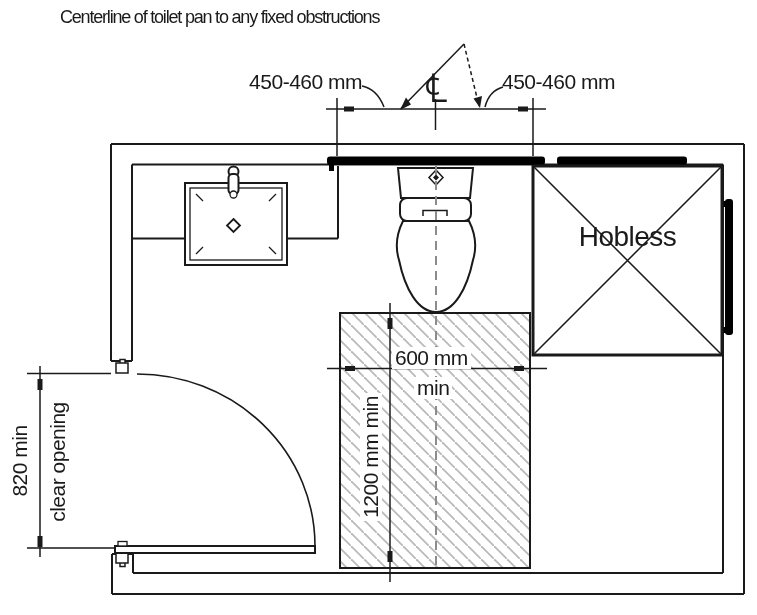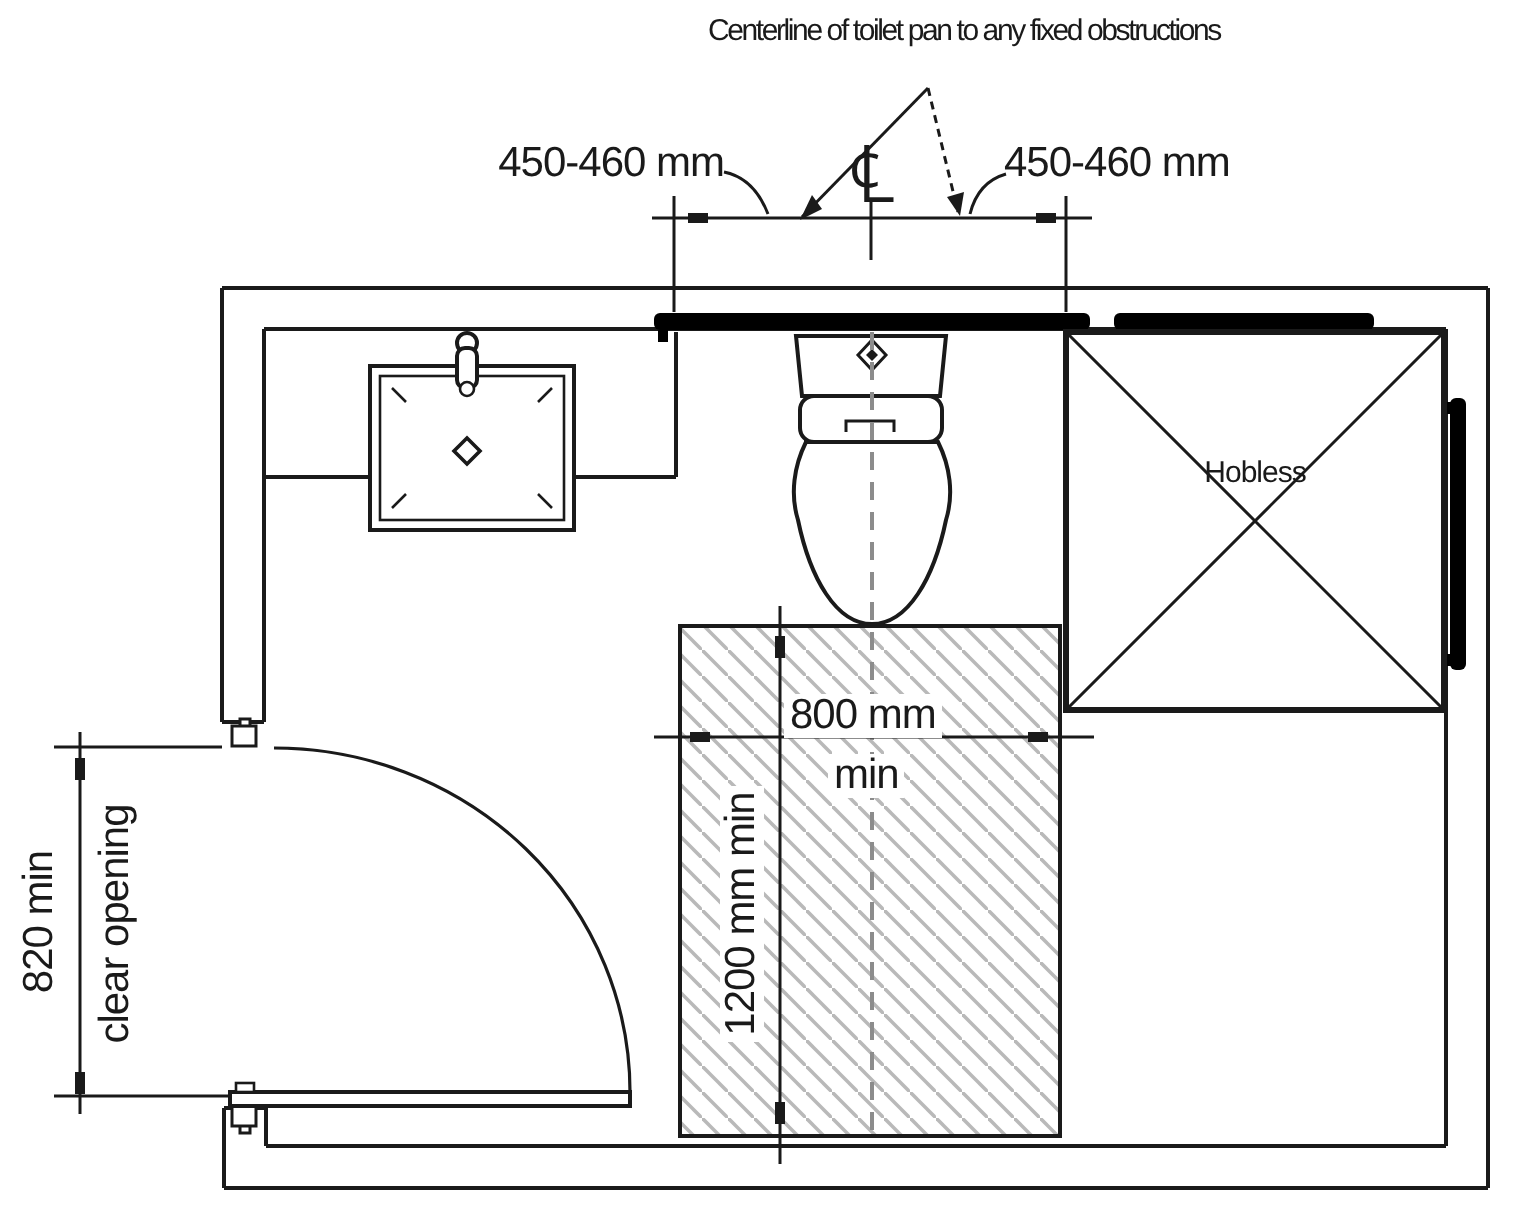--- a/index.html
+++ b/index.html
@@ -1,21 +1,21 @@
 <!DOCTYPE html>
 <html><head>
 <meta charset="utf-8">
 <style>
   html,body{margin:0;padding:0;background:#ffffff;}
   .stage{position:relative;width:757px;height:615px;background:#ffffff;overflow:hidden;
          font-family:"Liberation Sans",sans-serif;color:#1a1a1a;}
   .stage svg{position:absolute;left:0;top:0;}
   .lbl{position:absolute;font-size:21px;line-height:1.05;letter-spacing:-0.5px;
        white-space:nowrap;color:#1a1a1a;}
-  .title{font-size:15px;letter-spacing:-1.2px;text-align:right;}
+  .title{font-size:18px;letter-spacing:-1.2px;text-align:left;}
   .rotbox{display:flex;align-items:center;justify-content:center;
           transform:rotate(-90deg);transform-origin:center center;}
   .whitebg{background:#ffffff;padding:0 3px;}
   .center{text-align:center;}
 </style>
 </head>
 <body>
 
 <div class="stage">
 
@@ -117,25 +117,25 @@
   </svg>
 
   <div class="lbl title" style="left:60px;top:8px;width:550px;">Centerline of toilet pan to any fixed obstructions</div>
 
   <div class="lbl" style="left:230px;top:71px;width:132px;text-align:right;">450-460 mm</div>
 
   <div class="lbl" style="left:502px;top:71px;">450-460 mm</div>
 
   <div class="lbl" style="left:417px;top:68px;width:38px;text-align:center;font-size:40px;line-height:1;">℄</div>
 
-  <div class="lbl center" style="left:533px;top:224px;width:189px;font-size:15px;line-height:26px;">
+  <div class="lbl center" style="left:533px;top:224px;width:189px;font-size:28px;line-height:26px;">
     <span style="display:block">Hobless</span>
   </div>
 
-  <div class="lbl whitebg" style="left:392px;top:347px;">800 mm</div>
+  <div class="lbl whitebg" style="left:392px;top:347px;">600 mm</div>
   <div class="lbl whitebg" style="left:414px;top:377px;">min</div>
 
   <div class="lbl rotbox" style="left:301px;top:445px;width:140px;height:24px;">
     <span class="whitebg">1200 mm min</span>
   </div>
 
   <div class="lbl rotbox" style="left:-25px;top:449px;width:90px;height:24px;">
     <span>820 min</span>
   </div>
 

